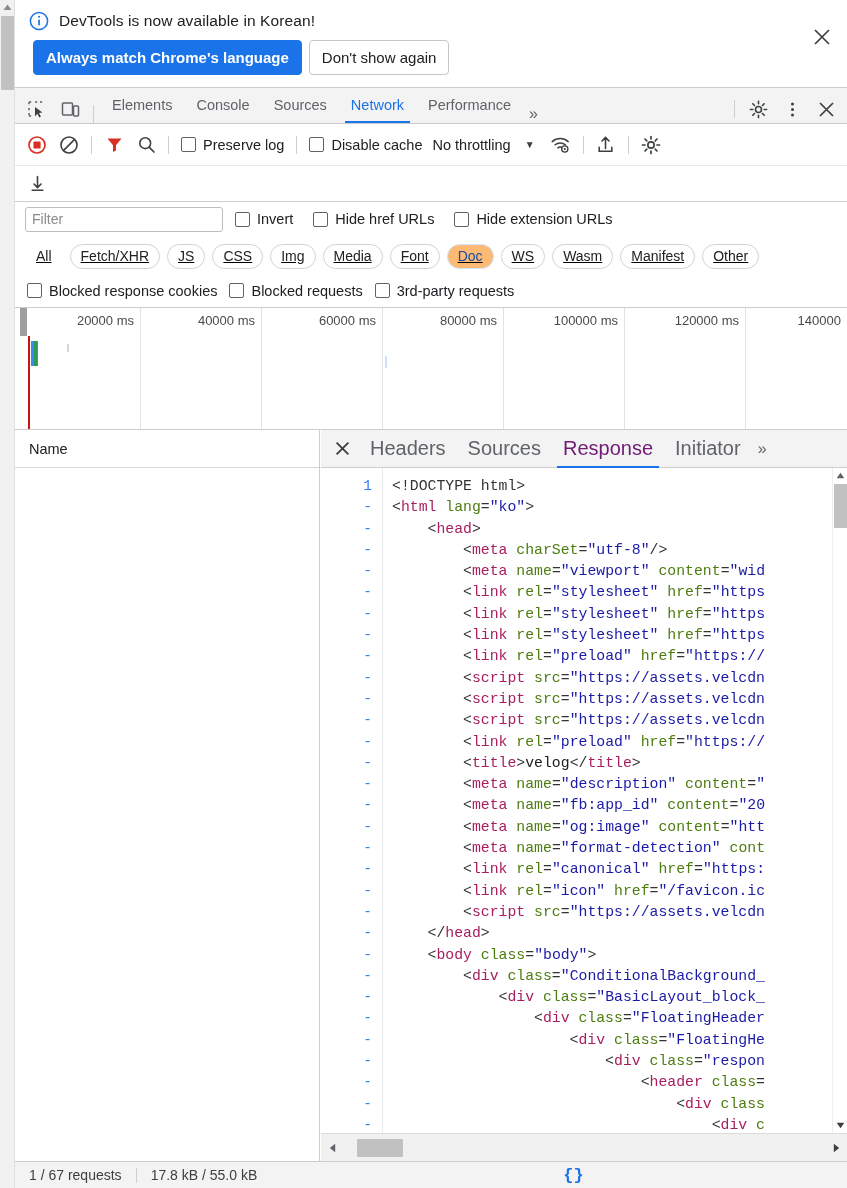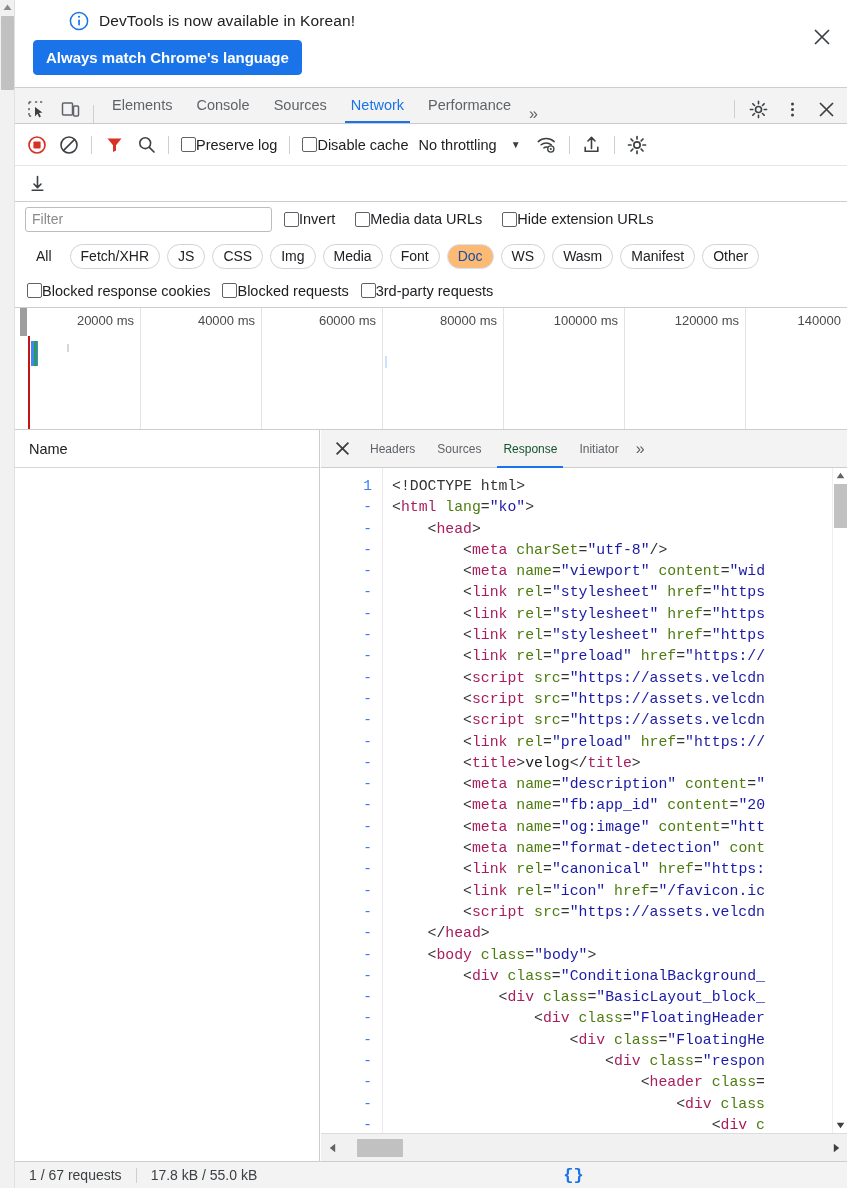--- a/index.html
+++ b/index.html
@@ -30,21 +30,21 @@
   }
 
   
   .infobar {
     position: absolute; left: 15px; top: 0; right: 0; height: 88px;
     background: #ffffff; border-bottom: 1px solid #cdcdcd;
     padding: 0;
   }
   .infobar-row1 {
     display: flex; align-items: center; gap: 10px;
-    padding: 8px 12px 0 14px; height: 34px; margin-left: 40px;
+    padding: 8px 12px 0 14px; height: 34px;
   }
   .info-icon { flex: 0 0 auto; width: 20px; height: 20px; display:block; }
   .infobar-text {
     font-size: 15.5px; color: #202124; letter-spacing: 0.1px; white-space: nowrap;
   }
   .infobar-close {
     position: absolute; right: 8px; top: 20px; width: 34px; height: 34px;
     display: flex; align-items: center; justify-content: center; cursor: pointer;
   }
   .infobar-row2 {
@@ -87,46 +87,46 @@
     position: absolute; left: 15px; top: 124px; right: 0; height: 42px;
     background: #ffffff; border-bottom: 1px solid #e6e6e6;
     display: flex; align-items: center; padding: 0 6px;
   }
   .net-toolbar2 {
     position: absolute; left: 15px; top: 166px; right: 0; height: 36px;
     background: #ffffff; border-bottom: 1px solid #cdcdcd;
     display: flex; align-items: center; padding: 0 6px;
   }
   .ticon { width: 32px; height: 30px; display:flex; align-items:center; justify-content:center; cursor:pointer; }
-  .cb-wrap { display: flex; align-items: center; padding: 0 6px; cursor: pointer; }
+  .cb-wrap { display: flex; align-items: center; gap: 7px; padding: 0 6px; cursor: pointer; }
   .cb {
     width: 15px; height: 15px; border: 1px solid #5f6368; border-radius: 2px;
     background: #fff; flex: 0 0 auto;
   }
   .cb-label { font-size: 14.5px; color: #202124; white-space: nowrap; }
   .throttle { font-size: 14.5px; color: #202124; padding-left: 4px; white-space: nowrap; }
   .throt-arrow { font-size: 10px; color: #3c4043; padding: 0 10px 0 14px; cursor: pointer; }
 
   
   .filterbar {
     position: absolute; left: 15px; top: 202px; right: 0; height: 34px;
     background: #fff; display: flex; align-items: center; padding: 0 10px; gap: 4px;
   }
   .filter-input {
-    width: 247px; height: 25px; border: 1px solid #bdbdbd; border-radius: 3px;
+    width: 198px; height: 25px; border: 1px solid #bdbdbd; border-radius: 3px;
     font-size: 14px; color: #202124; padding: 0 6px; background: #fff;
     font-family: "Liberation Sans", sans-serif;
   }
   .filter-input::placeholder { color: #8a8a8a; }
   .filterbar .cb-wrap { padding: 0 8px; }
 
   
   .chipbar {
     position: absolute; left: 15px; top: 238px; right: 0; height: 36px;
-    background: #fff; display: flex; align-items: center; padding: 0 10px; gap: 7px;
+    background: #fff; display: flex; align-items: center; padding: 0 10px; gap: 7px; text-decoration: underline;
   }
   .chip {
     height: 25px; padding: 0 10px; border-radius: 13px; border: 1px solid #cfd3d8;
     display: flex; align-items: center; font-size: 14px; color: #202124;
     cursor: pointer; white-space: nowrap; background: #fff;
   }
   .chip.active { background: #fdba74; border-color: #d2e3fc; color: #174ea6; }
   .chip.plain { border-color: transparent; }
 
   
@@ -177,23 +177,23 @@
 
   
   .detail { position: absolute; left: 306px; top: 0; right: 0; bottom: 0; background: #fff; }
   .detail-tabs {
     height: 38px; background: #f3f3f3; border-bottom: 1px solid #cdcdcd;
     display: flex; align-items: center; padding-left: 4px;
   }
   .dt-close { width: 34px; height: 34px; display:flex; align-items:center; justify-content:center; cursor:pointer; }
   .dtab {
     position: relative; height: 38px; display: flex; align-items: center; padding: 0 11px;
-    font-size: 12px; color: #5f6368; cursor: pointer; white-space: nowrap;
-  }
-  .dtab.active { color: #14532d; }
+    font-size: 20px; color: #5f6368; cursor: pointer; white-space: nowrap;
+  }
+  .dtab.active { color: #701a75; }
   .dtab.active::after {
     content: ""; position: absolute; left: 5px; right: 5px; bottom: 0; height: 2px; background: #1a73e8;
   }
 
   
   .codewrap {
     position: absolute; left: 0; top: 38px; right: 0; bottom: 28px;
     background: #fff; overflow: hidden; display: flex;
   }
   .gutter {
@@ -270,20 +270,21 @@
       </span>
       <span class="infobar-text">DevTools is now available in Korean!</span>
     </div>
     <div class="infobar-close">
       <svg width="20" height="20" viewBox="0 0 20 20">
         <path d="M3 3 L17 17 M17 3 L3 17" stroke="#3c4043" stroke-width="1.7" fill="none"></path>
       </svg>
     </div>
     <div class="infobar-row2">
       <div class="btn btn-primary">Always match Chrome's language</div>
+      <div class="btn btn-secondary">Don't show again</div>
     </div>
   </div>
 
   <div class="tabstrip">
     <div class="tb-icon">
       <svg width="19" height="19" viewBox="0 0 19 19">
         <path d="M2 2 h4 M8 2 h3 M13 2 h3 M2 2 v4 M2 8 v3 M2 13 v3 M2 16 h4" stroke="#5f6368" stroke-width="1.5" stroke-dasharray="2.2 1.8" fill="none"></path>
         <path d="M8 7 L8 16.5 L10.4 13.8 L12.3 17.5 L13.9 16.6 L12 13 L15.4 12.6 Z" fill="#3c4043"></path>
       </svg>
     </div>
@@ -411,21 +412,21 @@
   </div>
 
   <div class="filterbar">
     <input class="filter-input" type="text" placeholder="Filter" style="">
     <div class="cb-wrap">
       <span class="cb"></span>
       <span class="cb-label">Invert</span>
     </div>
     <div class="cb-wrap">
       <span class="cb"></span>
-      <span class="cb-label">Media data URLs</span>
+      <span class="cb-label">Hide href URLs</span>
     </div>
     <div class="cb-wrap">
       <span class="cb"></span>
       <span class="cb-label">Hide extension URLs</span>
     </div>
   </div>
 
   <div class="chipbar">
     <div class="chip plain">All</div>
     <div class="chip">Fetch/XHR</div>

